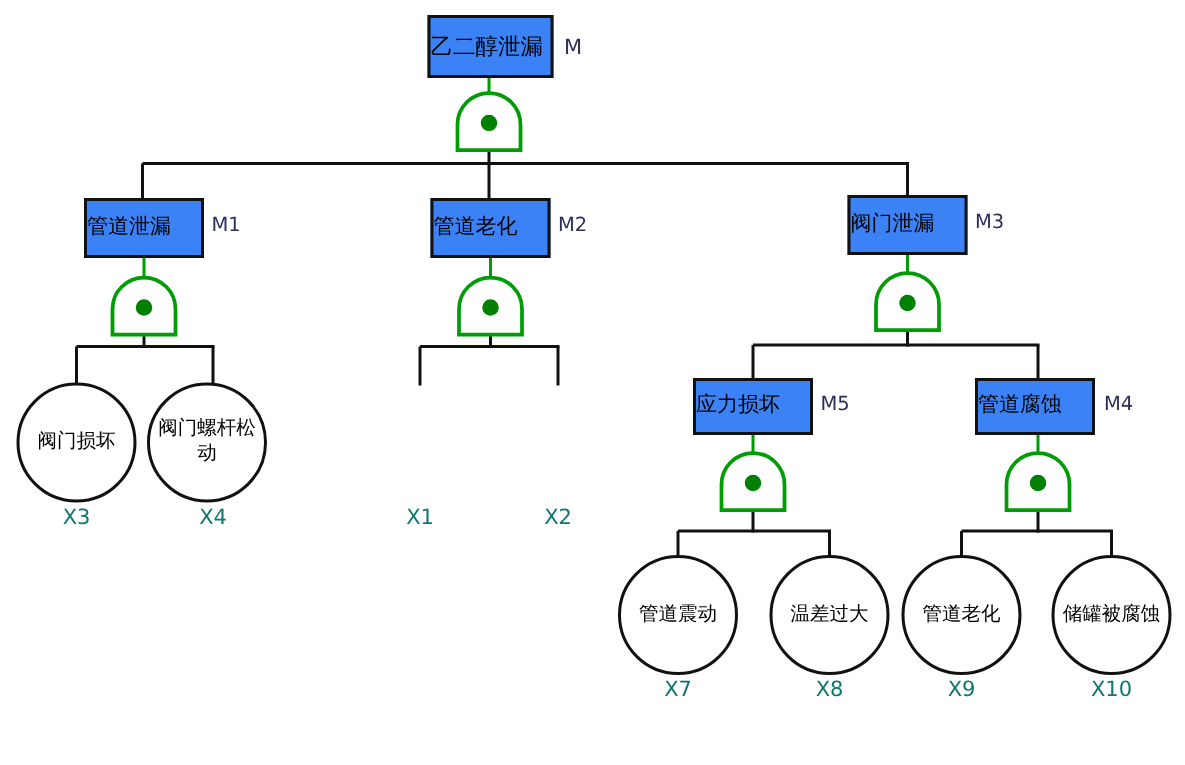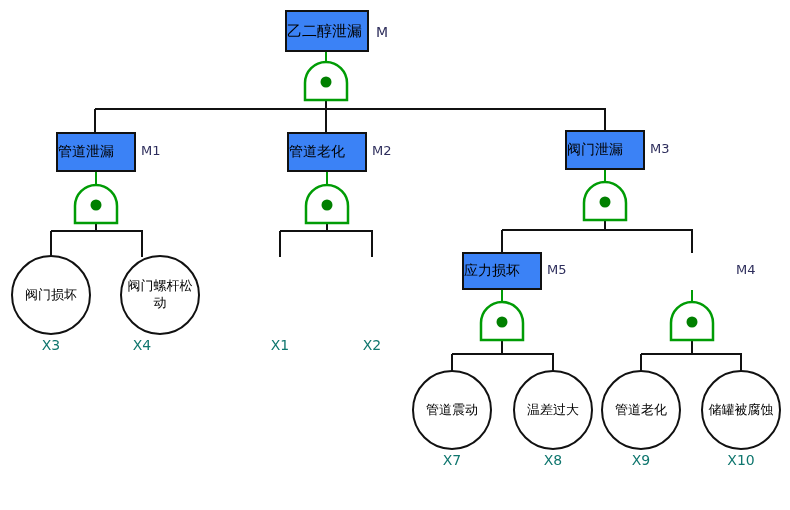--- a/index.html
+++ b/index.html
@@ -147,28 +147,31 @@
   <div class="evt" style="left:565px;top:130px;width:80px;height:40px">
     <span>阀门泄漏</span>
   </div>
   <div class="id-label" style="left:650px;top:141px">M3</div>
 
   <div class="evt" style="left:462px;top:252px;width:80px;height:38px">
     <span>应力损坏</span>
   </div>
   <div class="id-label" style="left:547px;top:262px">M5</div>
 
+  <div class="evt" style="left:650px;top:252px;width:80px;height:38px">
+    <span>管道腐蚀</span>
+  </div>
   <div class="id-label" style="left:736px;top:262px">M4</div>
 
   <div class="circle" style="left:11px;top:255px">
     <span>阀门损坏</span>
   </div>
   <div class="x-label" style="left:21px;top:337px">X3</div>
 
-  <div class="circle" style="left:120px;top:255px">
+  <div class="circle" style="left:98px;top:255px">
     <span>阀门螺杆松动</span>
   </div>
   <div class="x-label" style="left:112px;top:337px">X4</div>
 
   <div class="x-label" style="left:250px;top:337px">X1</div>
 
   <div class="x-label" style="left:342px;top:337px">X2</div>
 
   <div class="circle" style="left:412px;top:370px">
     <span>管道震动</span>

